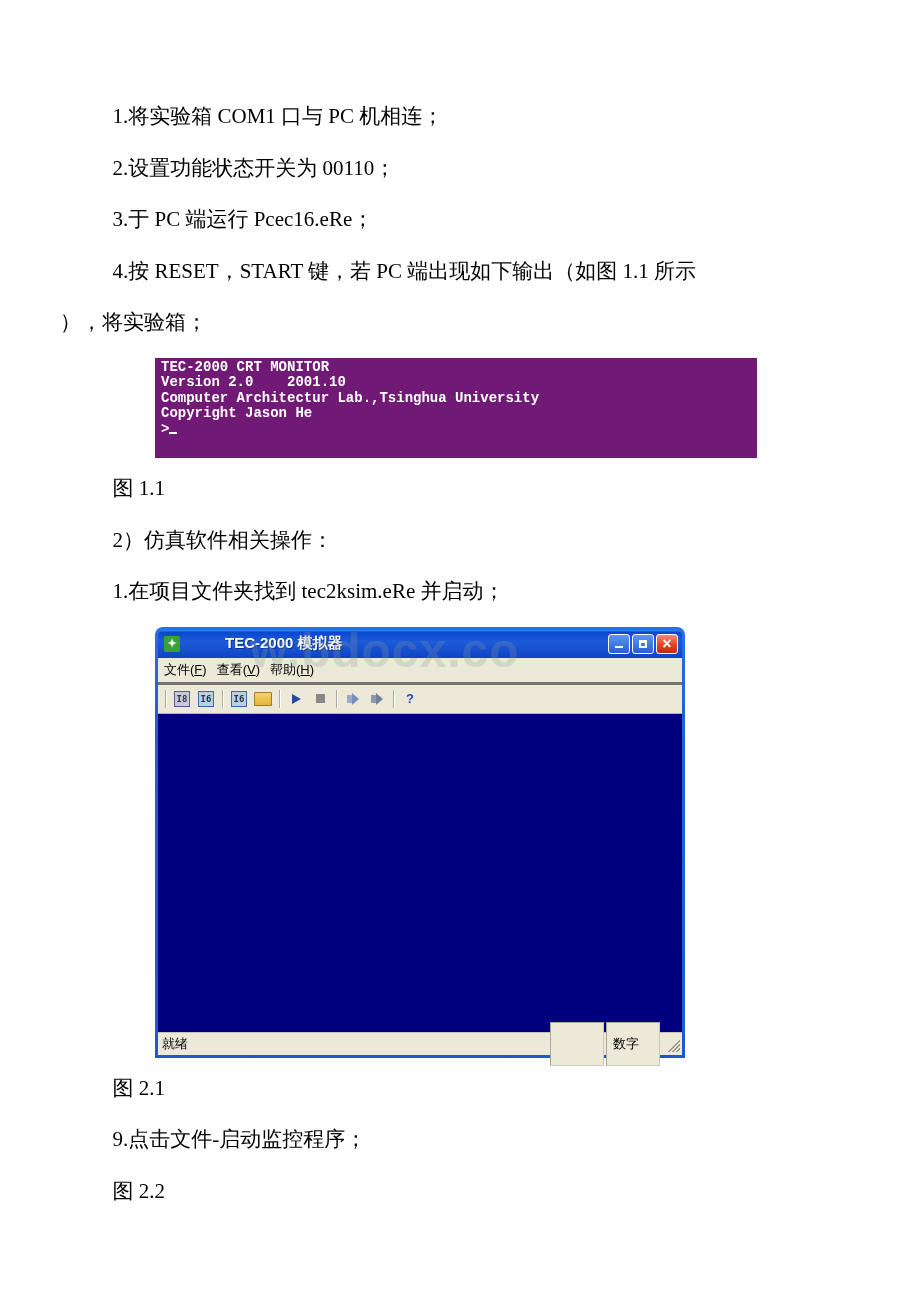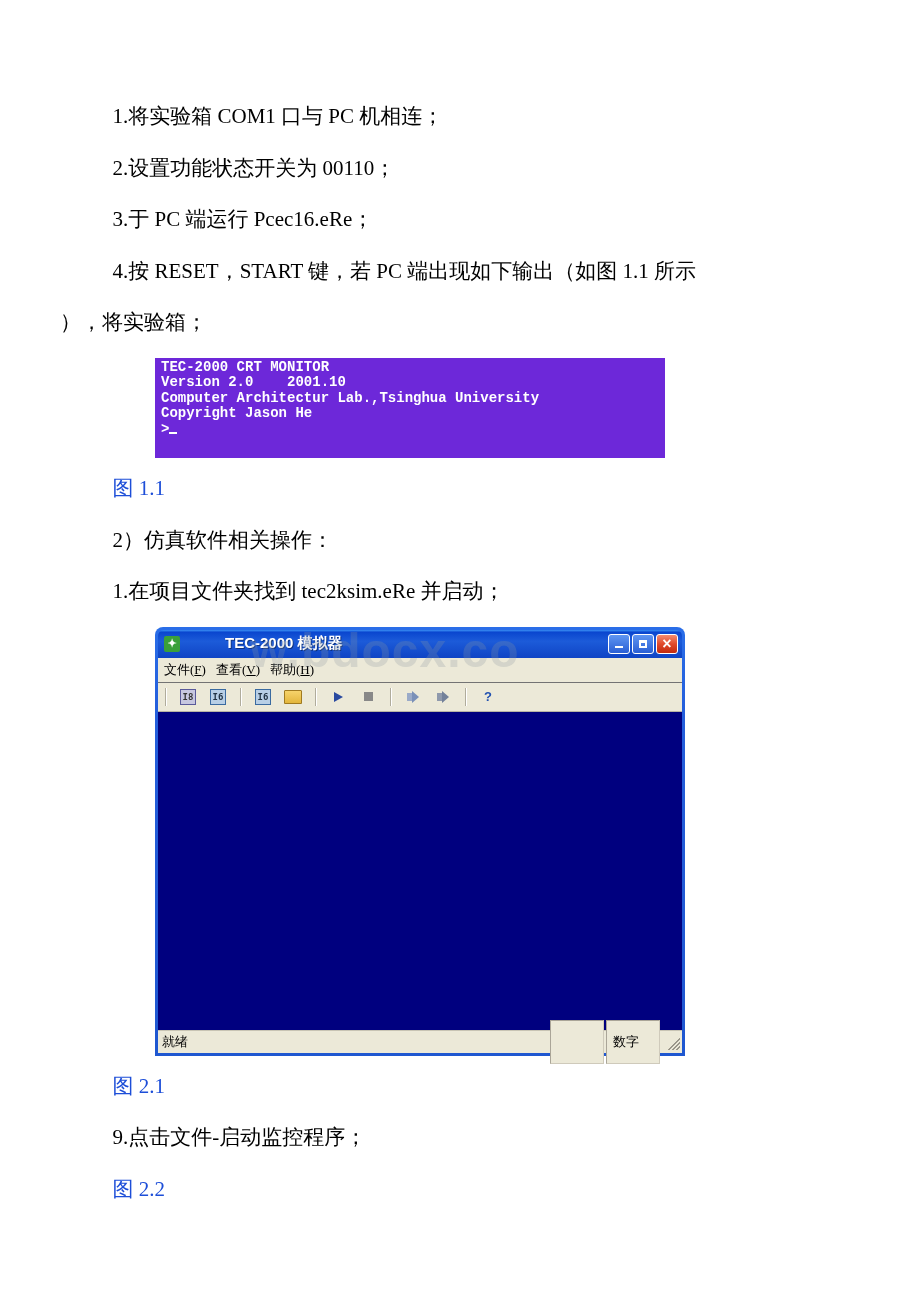--- a/index.html
+++ b/index.html
@@ -22,31 +22,31 @@
   .para-noindent {
     font-size: 21px;
     line-height: 1.6;
     color: #000;
     margin: 0 0 18px 0;
     text-indent: 0;
   }
   .caption {
     font-size: 21px;
     line-height: 1.6;
-    color: #1d4ed8;
+    color: #000000;
     margin: 14px 0 18px 0;
     text-indent: 2.5em;
   }
 
   
   .terminal {
     margin-left: 95px;
-    width: 510px;
+    width: 602px;
     height: 100px;
-    background: #6d28d9;
+    background: #701a75;
     color: #fff;
     font-family: "Courier New", monospace;
     font-size: 14px;
     font-weight: bold;
     padding: 2px 6px;
     line-height: 1.1;
     white-space: pre;
     overflow: hidden;
     box-sizing: border-box;
   }
@@ -116,36 +116,36 @@
   .xp-btn-min::before { content:""; width:8px; height:2px; background:#fff; margin-top:6px;}
   .xp-btn-max::before { content:""; width:8px; height:8px; border:2px solid #fff; box-sizing:border-box; border-top-width:3px;}
   .xp-btn-close::before { content:"×"; font-size:16px; line-height:1; }
 
   .xp-inner {
     background: #ece9d8;
   }
   .xp-menubar {
     background: #ece9d8;
     padding: 3px 6px;
-    font-family: Liberation Serif, serif;
+    font-family: Liberation Sans, sans-serif;
     font-size: 13px;
     color: #000;
-    border-bottom: 1px solid #737373;
+    border-bottom: 3px solid #737373;
     display: flex;
     gap: 10px;
   }
   .menu-item .ul { text-decoration: underline; }
 
   .xp-toolbar {
     background: #ece9d8;
     padding: 3px 4px;
     border-bottom: 1px solid #b8b4a4;
     display: flex;
     align-items: center;
-    gap: 8px;
+    gap: 2px;
   }
   .tb-btn {
     width: 20px;
     height: 20px;
     display: flex;
     align-items: center;
     justify-content: center;
     font-size: 12px;
     color: #333;
     border: 1px solid transparent;

